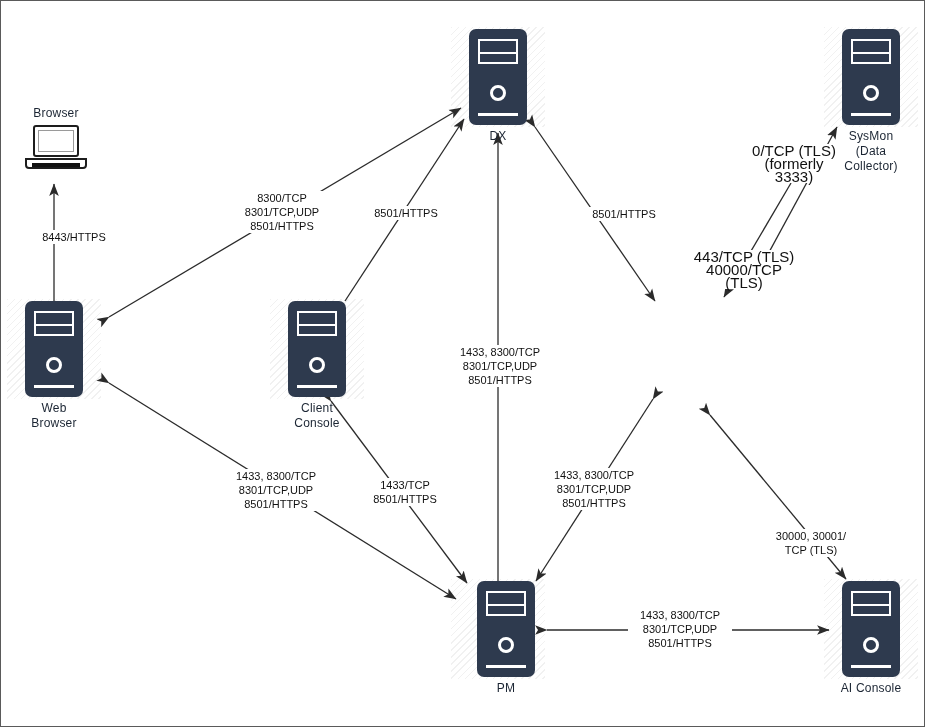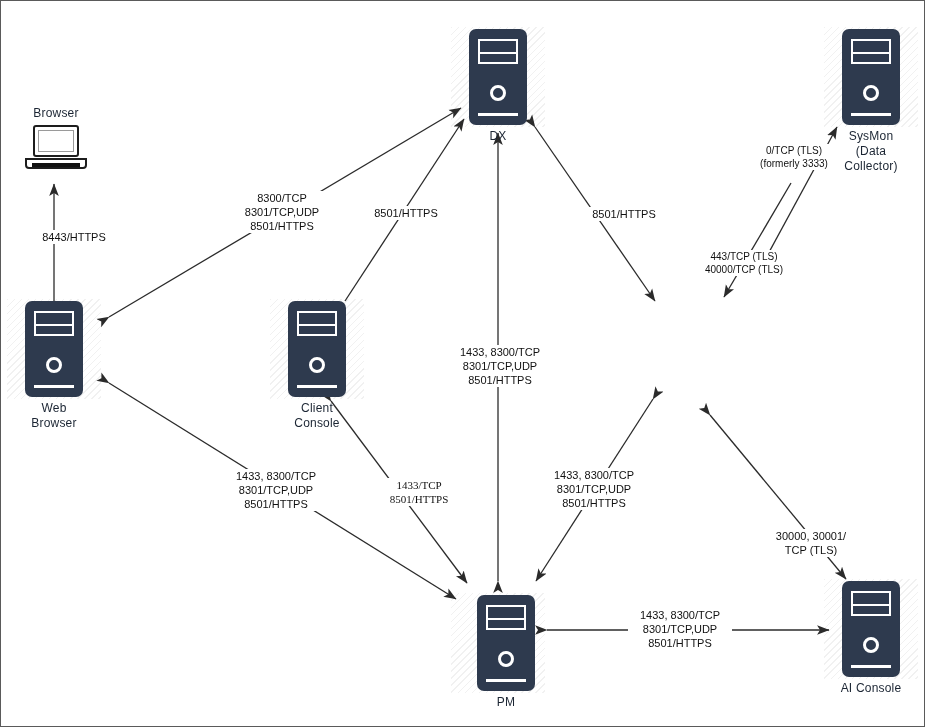--- a/index.html
+++ b/index.html
@@ -76,21 +76,21 @@
   }
   .edge-label{
     position:absolute;
     font-size:11px;line-height:14px;
     color:#111111;
     white-space:pre-line;
     text-align:center;
     background:#ffffff;
     padding:0 1px;
   }
-  .edge-label.sm{font-size:10px;line-height:13px;}
+  .edge-label.sm{font-size:15px;line-height:13px;}
 </style>
 </head>
 <body>
 
 <div id="canvas">
 
   <svg id="edges" viewBox="0 0 925 727" xmlns="http://www.w3.org/2000/svg">
     <defs>
       <marker id="ah" markerWidth="11" markerHeight="11" refX="9.2" refY="4" orient="auto" markerUnits="strokeWidth">
         <path d="M0,0.3 L9.6,4 L0,7.7 L2.3,4 Z" fill="#2b2b2b"></path>
@@ -175,21 +175,21 @@
       <div class="bars"></div>
         <div class="ring"></div>
         <div class="foot"></div>
     </div>
     <div class="node-label" style="width:86px;margin-left:-14px;">SysMon
 (Data
 Collector)</div>
   </div>
 
 
-  <div class="node" style="left:468px;top:580px;width:74px;margin-top:14px;">
+  <div class="node" style="left:468px;top:580px;width:74px;">
     <div class="hatch" style="left:-18px;top:-2px;width:94px;height:100px;"></div>
     <div class="tower">
       <div class="bars"></div>
         <div class="ring"></div>
         <div class="foot"></div>
     </div>
     <div class="node-label">PM</div>
   </div>
 
   <div class="node" style="left:841px;top:580px;width:58px;">
@@ -219,21 +219,21 @@
   <div class="edge-label sm" style="left:745px;top:143px;width:94px;">0/TCP (TLS)
 (formerly 3333)</div>
 
   <div class="edge-label sm" style="left:690px;top:249px;width:104px;">443/TCP (TLS)
 40000/TCP (TLS)</div>
 
   <div class="edge-label" style="left:223px;top:468px;width:102px;">1433, 8300/TCP
 8301/TCP,UDP
 8501/HTTPS</div>
 
-  <div class="edge-label" style="left:378px;top:477px;width:78px;font-family:Liberation Serif, serif;">1433/TCP
+  <div class="edge-label" style="left:364px;top:477px;width:78px;">1433/TCP
 8501/HTTPS</div>
 
   <div class="edge-label" style="left:541px;top:467px;width:102px;">1433, 8300/TCP
 8301/TCP,UDP
 8501/HTTPS</div>
 
 
   <div class="edge-label" style="left:764px;top:528px;width:90px;">30000, 30001/
 TCP (TLS)</div>
 

